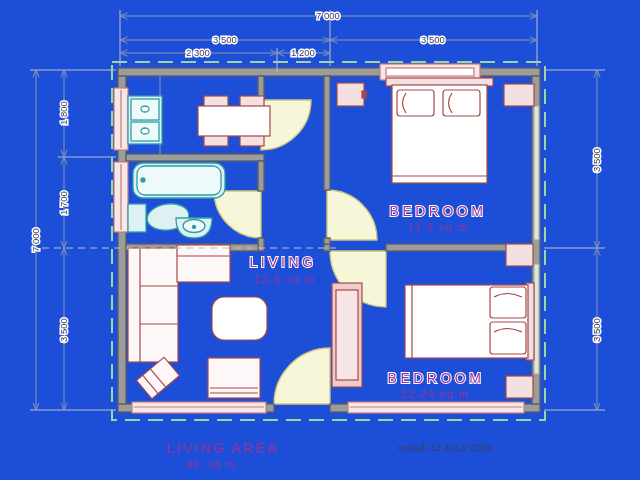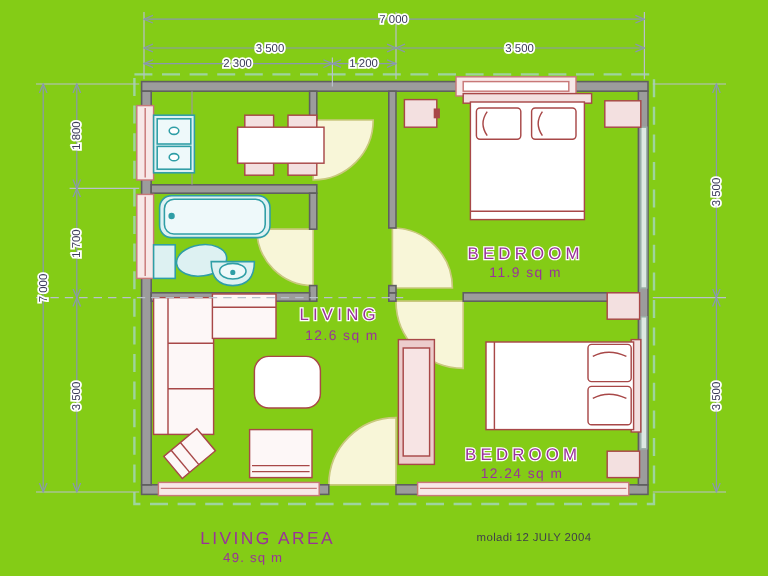--- a/index.html
+++ b/index.html
@@ -1,16 +1,16 @@
 <!DOCTYPE html>
 <html><head>
 <meta charset="utf-8">
 <style>
   html,body{margin:0;padding:0;background:#ffffff;}
-  .stage{width:640px;height:480px;position:relative;background:#84cc16;overflow:hidden;}
+  .stage{width:640px;height:480px;position:relative;background:#1d4ed8;overflow:hidden;}
   svg{display:block;}
   text{font-family:"Liberation Sans","DejaVu Sans",sans-serif;}
   .dim-text{font-size:9.5px;paint-order:stroke;stroke:#ffffff;stroke-width:3px;font-weight:400;}
   .room-name{font-size:14px;letter-spacing:3.5px;paint-order:stroke;stroke:#ffffff;stroke-width:2px;}
   .room-area{font-size:11.5px;letter-spacing:1.2px;}
   .footer-big{font-size:14.5px;letter-spacing:2px;}
   .footer-small{font-size:11px;letter-spacing:1px;}
   .credit{font-size:9.5px;letter-spacing:0.3px;}
 </style>
 </head>

